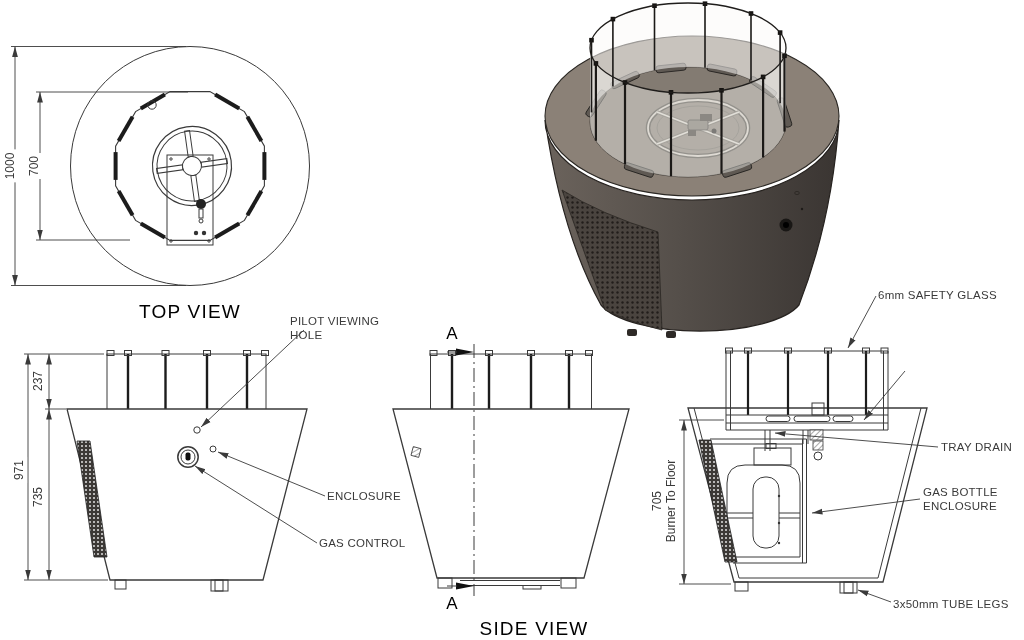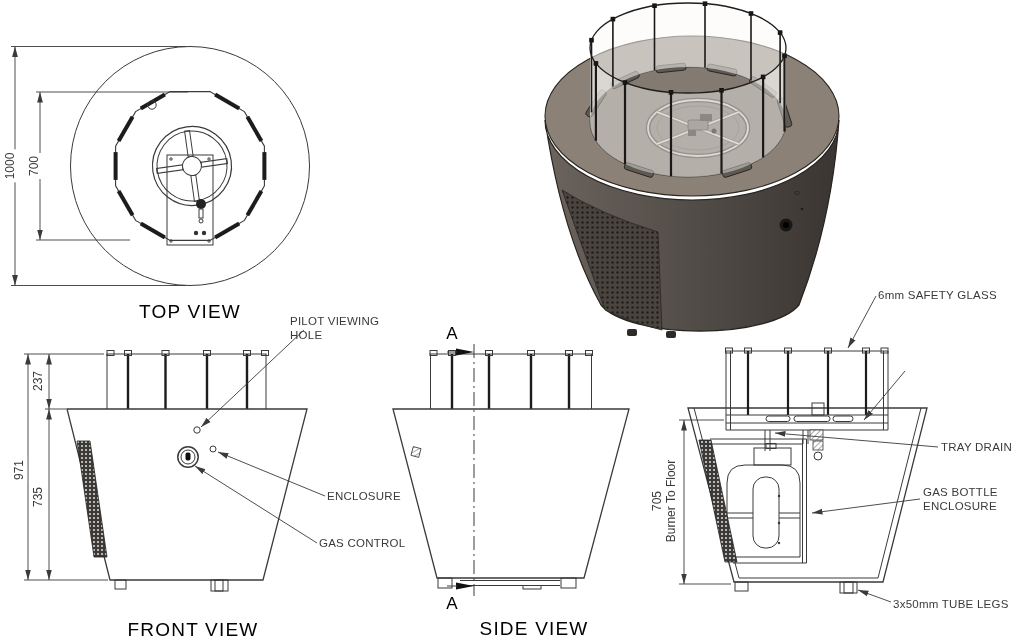--- a/index.html
+++ b/index.html
@@ -340,21 +340,20 @@
       <circle cx="802" cy="209" r="1.2" fill="#1e1b19"></circle>
     </g>
     <g fill="#2e2a27">
       <rect x="627" y="329" width="10" height="7" rx="2"></rect>
       <rect x="666" y="331" width="10" height="7" rx="2"></rect>
     </g>
   </g>
 </svg>
 
   <div class="cap" style="left:190px;top:312px">TOP VIEW</div>
-  <div class="cap" style="left:193px;top:630px">FRONT VIEW</div>
   <div class="cap" style="left:534px;top:629px">SIDE VIEW</div>
 
   <div class="cap amark" style="left:452px;top:334px">A</div>
   <div class="cap amark" style="left:452px;top:604px">A</div>
 
   <div class="dim" style="left:11px;top:166px">1000</div>
   <div class="dim" style="left:35px;top:166px">700</div>
   <div class="dim" style="left:39px;top:381px">237</div>
   <div class="dim" style="left:20px;top:470px">971</div>
   <div class="dim" style="left:39px;top:497px">735</div>

